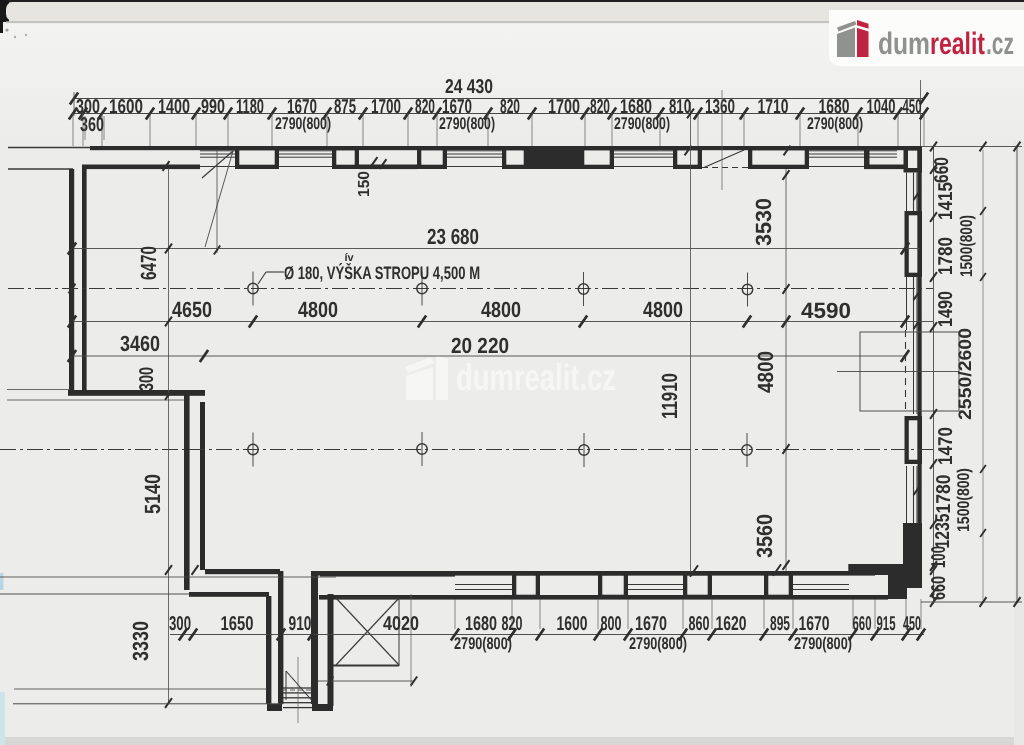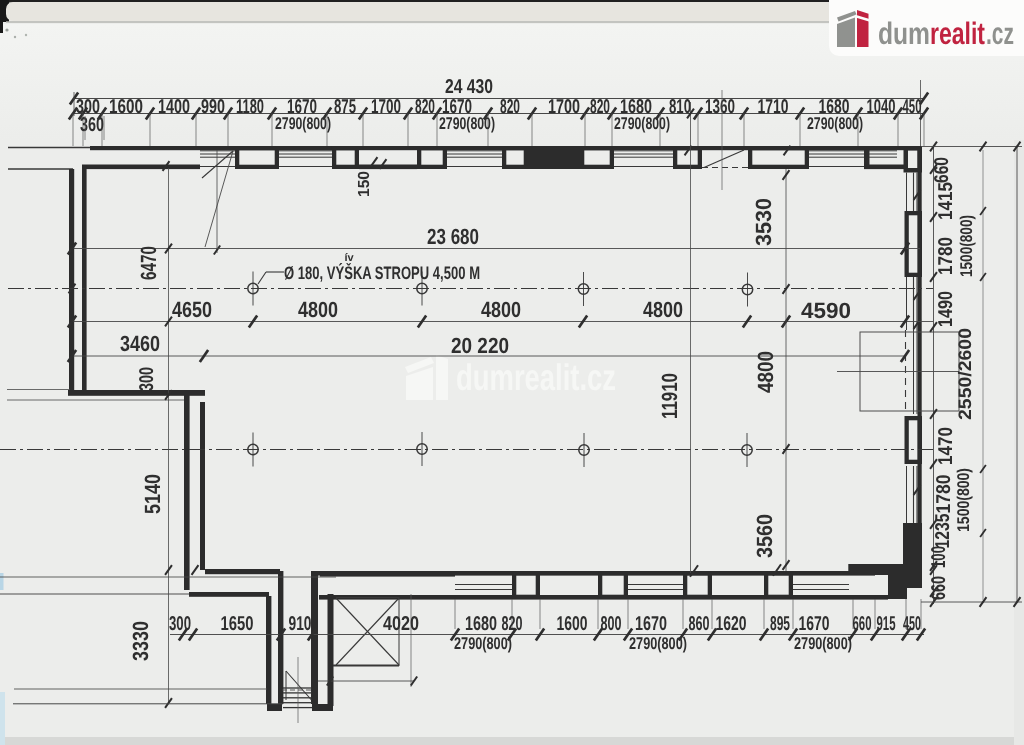--- a/index.html
+++ b/index.html
@@ -1,17 +1,17 @@
 <!DOCTYPE html>
 <html><head><meta charset="utf-8">
 <style>
 html,body{margin:0;padding:0;width:1024px;height:745px;overflow:hidden;background:#ecedeb;}
 *{font-family:"Liberation Sans",sans-serif;-webkit-font-smoothing:antialiased;text-rendering:geometricPrecision;}
 #page{position:relative;width:1024px;height:745px;filter:blur(0px);}
-#logobox{position:absolute;left:829px;top:0;width:195px;height:56px;background:#fcfcfb;border-bottom-left-radius:10px;}
+#logobox{position:absolute;left:829px;top:10px;width:195px;height:56px;background:#fcfcfb;border-bottom-left-radius:10px;}
 svg text{font-family:"Liberation Sans",sans-serif;}
 </style></head>
 <body>
 <div id="page">
 <svg width="1024" height="745" viewBox="0 0 1024 745">
 <rect x="0" y="0" width="1024" height="745" fill="#ecedeb"></rect>
 <rect x="0" y="737" width="1024" height="8" fill="#d7d8d6"></rect>
 <rect x="1014" y="0" width="10" height="745" fill="#e7e8e6"></rect>
 <defs>
         <linearGradient id="topg" x1="0" y1="0" x2="0" y2="1">

